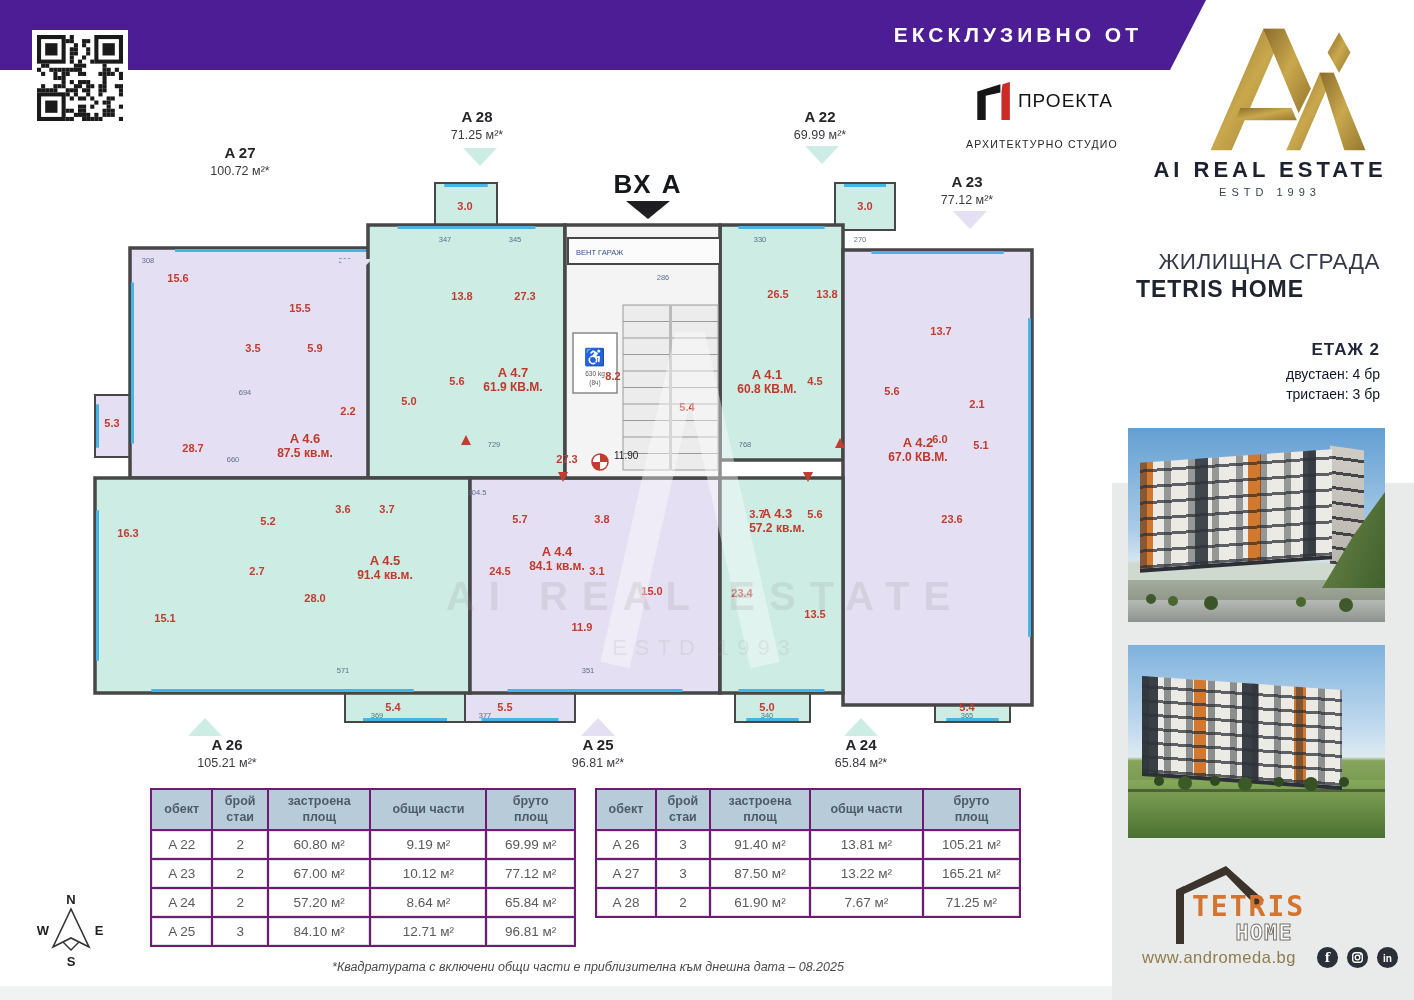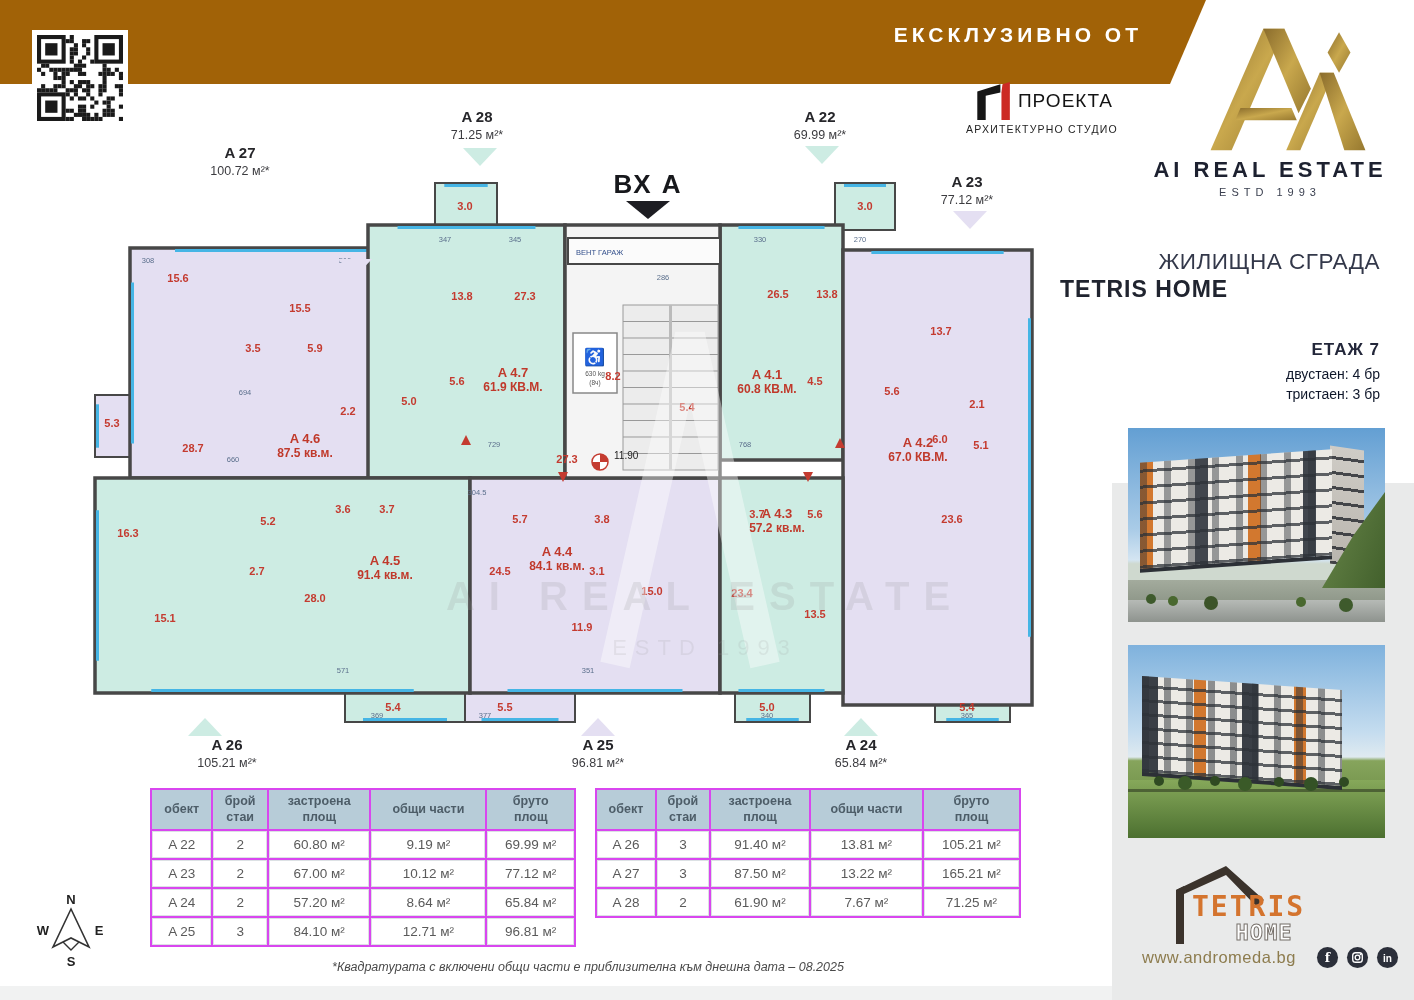--- a/index.html
+++ b/index.html
@@ -1,41 +1,41 @@
 <!DOCTYPE html>
 <html><head>
 <meta charset="utf-8">
 <style>
   html,body{margin:0;padding:0;background:#888;}
   .page{position:relative;width:1414px;height:1000px;background:#fff;overflow:hidden;
         font-family:"Liberation Sans",sans-serif;margin:0 auto;}
   
-  .topband{position:absolute;left:0;top:0;width:1210px;height:84px;background:#a16207;
+  .topband{position:absolute;left:0;top:0;width:1210px;height:70px;background:#4c1d95;
            clip-path:polygon(0 0,1206px 0,1170px 100%,0 100%);}
   .topband span{position:absolute;right:68px;top:0;line-height:70px;color:#fff;
                 font-size:21px;font-weight:bold;letter-spacing:4px;}
   
   .qrbox{position:absolute;left:32px;top:30px;width:96px;height:96px;background:#fff;
          padding:5px;box-sizing:border-box;}
   
   .proekta{position:absolute;left:962px;top:80px;width:160px;text-align:center;}
   .proekta .row{display:flex;align-items:center;justify-content:center;gap:5px;}
   .proekta .pname{font-size:19px;font-weight:normal;color:#141414;letter-spacing:1px;}
-  .proekta .psub{font-size:10.5px;color:#232323;letter-spacing:1.2px;margin-top:1px;}
+  .proekta .psub{font-size:10.5px;color:#232323;letter-spacing:1.2px;margin-top:16px;}
   
   .graypanel{position:absolute;left:1112px;top:483px;width:302px;height:517px;background:#e9eaea;}
   .bottomstrip{position:absolute;left:0;top:986px;width:1112px;height:14px;background:#f1f2f2;}
   .ailogo{position:absolute;left:1208px;top:20px;width:160px;height:132px;}
   .ainame{position:absolute;left:1136px;top:157px;width:268px;text-align:center;
           font-size:22px;font-weight:bold;letter-spacing:4px;color:#1d2130;}
   .aiestd{position:absolute;left:1136px;top:186px;width:268px;text-align:center;
           font-size:11px;letter-spacing:5px;color:#3b4050;}
   .bldgtitle{position:absolute;right:34px;top:249px;width:320px;text-align:right;
              font-size:22.5px;color:#33384a;letter-spacing:.5px;}
-  .bldgname{position:absolute;right:34px;top:276px;width:320px;text-align:left;
+  .bldgname{position:absolute;right:34px;top:276px;width:320px;text-align:center;
             font-size:23px;font-weight:bold;color:#20242f;letter-spacing:1px;}
   .floorlbl{position:absolute;right:34px;top:340px;width:200px;text-align:right;
             font-size:17px;font-weight:bold;color:#23273a;letter-spacing:1px;}
   .stat{position:absolute;right:34px;width:240px;text-align:right;font-size:14px;color:#0f172a;}
   .stat.s0{top:366px}.stat.s1{top:386px}
   
   .render{position:absolute;left:1128px;width:257px;overflow:hidden;}
   .r1{top:428px;height:194px;background:linear-gradient(#639fd3,#a9cbe7 52%,#d4e5f2 68%,#cfd9cf 70%);}
   .r2{top:645px;height:193px;background:linear-gradient(#7fb2dd,#c4dcef 45%,#dfeaf0 58%,#86a45c 60%,#5d8038 100%);}
   .bld{position:absolute;background:
@@ -63,21 +63,21 @@
     background:linear-gradient(#86a85a,#4c7030);}
   .r2 .fence{position:absolute;left:0;bottom:46px;width:100%;height:3px;background:rgba(40,50,30,.55);}
   .r2 .bush{left:26px;bottom:52px;background:#2f4a22;
     box-shadow:26px 2px 0 2px #3a5a28,56px 0 0 #2f4a22,86px 3px 0 2px #3a5a28,120px 1px 0 #2f4a22,152px 3px 0 2px #345226,185px 1px 0 #2f4a22;}
   
   .tetrislogo{position:absolute;left:1168px;top:860px;width:176px;height:88px;}
   .website{position:absolute;left:1142px;top:948px;font-size:16.5px;color:#8d7c4e;letter-spacing:.5px;}
   .social{position:absolute;left:1316px;top:946px;display:flex;gap:7px;}
   .social svg{display:block}
   
-  .tbl{position:absolute;top:788px;border-collapse:separate;border-spacing:2px;background:#d946ef;}
+  .tbl{position:absolute;top:788px;border-collapse:separate;border-spacing:2px;background:#701a75;}
   .tbl.t0{left:150px;width:426px;}
   .tbl.t1{left:595px;width:426px;}
   .tbl th{background:#b7ccd8;color:#4d5d68;font-size:12.5px;font-weight:bold;
           padding:4px 3px;white-space:pre-line;line-height:1.25;font-family:"Liberation Sans",sans-serif;}
   .tbl td{border:1px solid #dce1e4;background:#fff;color:#5a5a5a;font-size:13.5px;
           padding:5px 3px;text-align:center;}
   .tbl th,.tbl td{text-align:center;}
   
   .compass{position:absolute;left:36px;top:893px;width:70px;height:78px;}
   
@@ -439,21 +439,21 @@
     <polygon points="36,100 94,100 100,114 30,114" fill="url(#gold)"></polygon>
     <polygon points="88,148 126,60 142,60 104,148" fill="url(#gold)"></polygon>
     <polygon points="126,60 142,60 178,148 154,148" fill="url(#gold)"></polygon>
     <polygon points="148,14 161,37 148,60 135,37" fill="url(#gold)"></polygon>
   </svg>
   <div class="ainame">AI REAL ESTATE</div>
   <div class="aiestd">ESTD 1993</div>
 
   <div class="bldgtitle">ЖИЛИЩНА СГРАДА</div>
   <div class="bldgname">TETRIS HOME</div>
-  <div class="floorlbl">ЕТАЖ 7</div>
+  <div class="floorlbl">ЕТАЖ 2</div>
   <div class="stat s0">двустаен: 4 бр</div>
   <div class="stat s1">тристаен: 3 бр</div>
 
   <div class="render r1">
     <div class="ground"></div>
       <div class="road"></div>
     <div class="bldside"></div>
       <div class="bld"></div>
     <div class="hill"></div>
       <div class="bush"></div>

